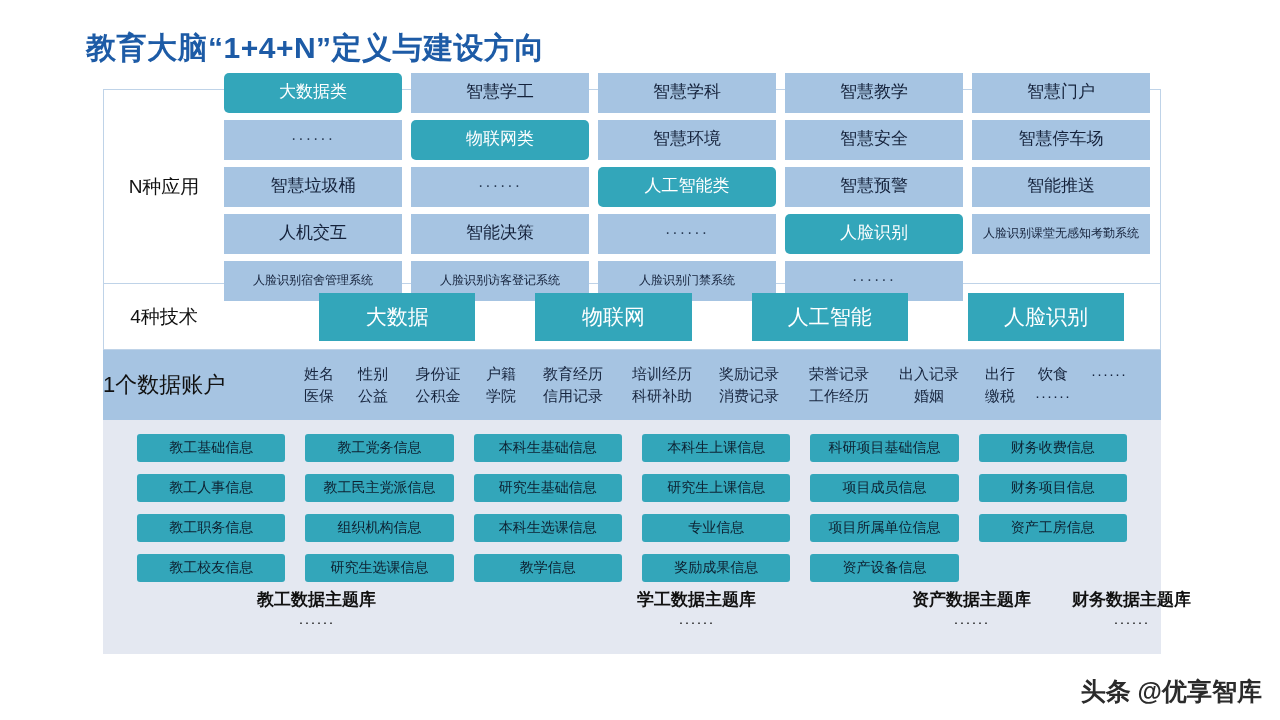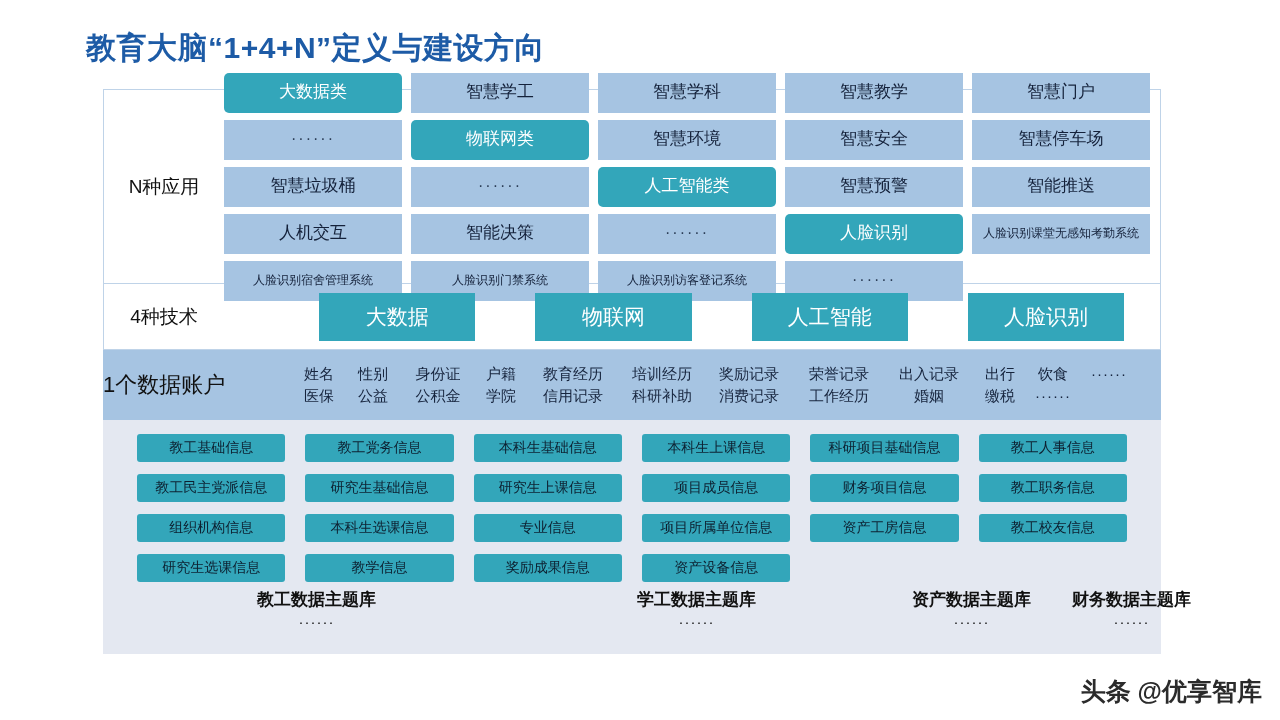--- a/index.html
+++ b/index.html
@@ -232,22 +232,22 @@
       <div class="cell teal">人工智能类</div>
       <div class="cell blue">智慧预警</div>
       <div class="cell blue">智能推送</div>
       <div class="cell blue">人机交互</div>
       <div class="cell blue">智能决策</div>
       <div class="cell blue dots">······</div>
 
       <div class="cell teal">人脸识别</div>
       <div class="cell blue small">人脸识别课堂无感知考勤系统</div>
       <div class="cell blue small">人脸识别宿舍管理系统</div>
+      <div class="cell blue small">人脸识别访客登记系统</div>
       <div class="cell blue small">人脸识别门禁系统</div>
-      <div class="cell blue small">人脸识别访客登记系统</div>
       <div class="cell blue dots">······</div>
     </div>
   </div>
 
   <div class="sec-t">
     <div class="row-label">4种技术</div>
     <div class="t-grid">
       <div class="tech-box">大数据</div>
       <div class="tech-box">物联网</div>
       <div class="tech-box">人工智能</div>
@@ -286,20 +286,21 @@
     </div>
   </div>
 
   <div class="sec-d">
     <div class="d-grid">
       <div class="d-cell">教工基础信息</div>
       <div class="d-cell">教工党务信息</div>
       <div class="d-cell">本科生基础信息</div>
       <div class="d-cell">本科生上课信息</div>
       <div class="d-cell">科研项目基础信息</div>
+      <div class="d-cell">财务收费信息</div>
 
       <div class="d-cell">教工人事信息</div>
       <div class="d-cell">教工民主党派信息</div>
       <div class="d-cell">研究生基础信息</div>
       <div class="d-cell">研究生上课信息</div>
       <div class="d-cell">项目成员信息</div>
       <div class="d-cell">财务项目信息</div>
 
       <div class="d-cell">教工职务信息</div>
       <div class="d-cell">组织机构信息</div>

